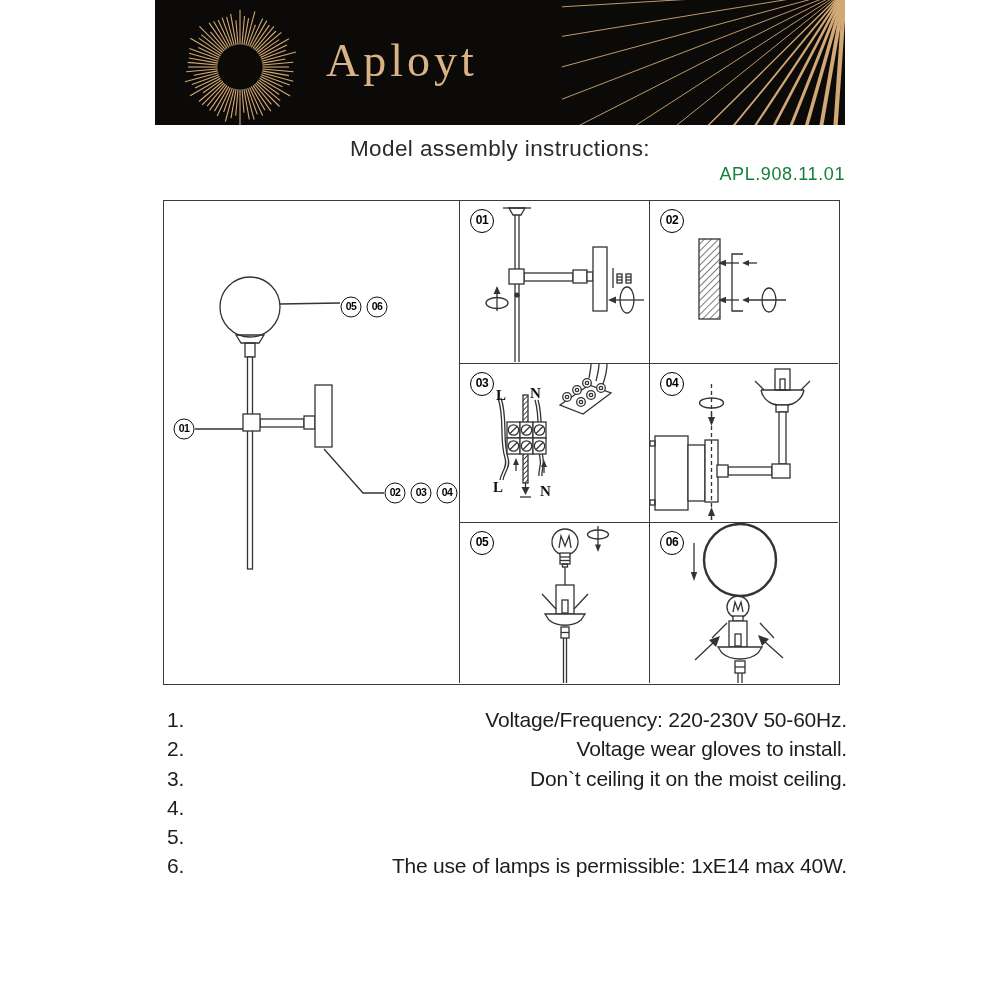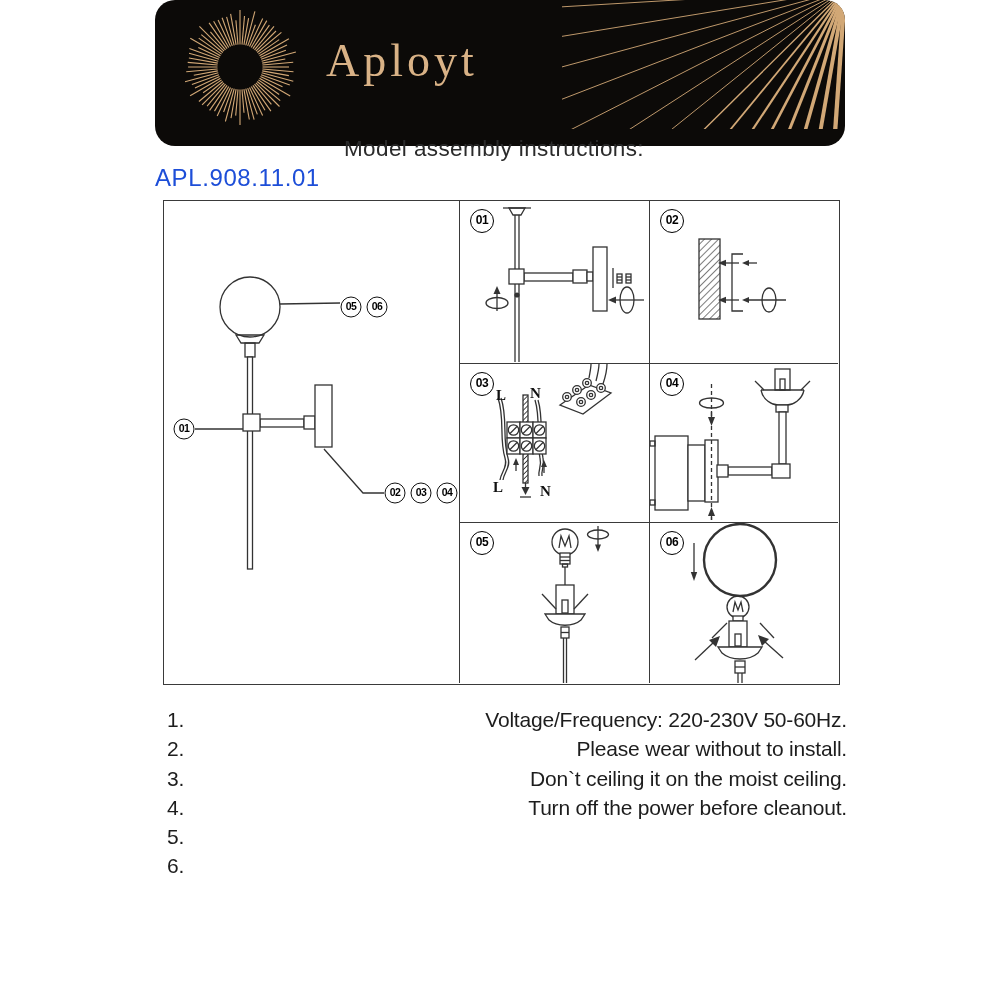--- a/index.html
+++ b/index.html
@@ -1,30 +1,30 @@
 <!DOCTYPE html>
 <html><head>
 <meta charset="utf-8">
 <style>
   html,body{margin:0;padding:0;background:#ffffff;}
   .page{position:relative;width:1000px;height:1000px;background:#fff;overflow:hidden;
         font-family:"Liberation Sans",sans-serif;color:#1c1c1c;}
 
   
-  .banner{position:absolute;left:155px;top:0;width:690px;height:146px;background:#0c0a08;overflow:hidden;border-radius:20px;}
+  .banner{position:absolute;left:155px;top:0;width:690px;height:125px;background:#0c0a08;overflow:hidden;}
   .logo-burst{position:absolute;left:21px;top:3px;}
   .brand{position:absolute;left:171px;top:34px;font-family:"Liberation Serif",serif;
          font-weight:400;font-size:46px;letter-spacing:4px;color:#d9b286;}
   .corner-rays{position:absolute;right:0;top:0;}
 
   
-  .title1{position:absolute;left:149px;top:136px;width:690px;text-align:center;
+  .title1{position:absolute;left:155px;top:136px;width:690px;text-align:center;
           font-size:22.5px;letter-spacing:0.4px;color:#2b2b2b;}
-  .title2{position:absolute;left:155px;top:164px;width:690px;text-align:left;
-          font-size:24px;letter-spacing:0.6px;color:#1d4ed8;}
+  .title2{position:absolute;left:155px;top:164px;width:690px;text-align:right;
+          font-size:18px;letter-spacing:0.6px;color:#15803d;}
 
   
   .diagram{position:absolute;left:163px;top:200px;width:677px;height:485px;
            border:1.5px solid #3a3a3a;box-sizing:border-box;background:#fff;}
   .cell{position:absolute;box-sizing:border-box;}
   .ov {left:0;   top:0;    width:296px;height:482px;border-right:1.5px solid #3a3a3a;}
   .c01{left:296px;top:0;   width:190px;height:163px;border-right:1.5px solid #3a3a3a;border-bottom:1.5px solid #3a3a3a;}
   .c02{left:486px;top:0;   width:188px;height:163px;border-bottom:1.5px solid #3a3a3a;}
   .c03{left:296px;top:163px;width:190px;height:159px;border-right:1.5px solid #3a3a3a;border-bottom:1.5px solid #3a3a3a;}
   .c04{left:486px;top:163px;width:188px;height:159px;border-bottom:1.5px solid #3a3a3a;}
@@ -383,31 +383,31 @@
     </div>
   </div>
 
   <div class="instructions">
     <div class="instr">
       <span class="n">1.</span>
       <span class="t">Voltage/Frequency: 220-230V 50-60Hz.</span>
     </div>
     <div class="instr">
       <span class="n">2.</span>
-      <span class="t">Please wear without to install.</span>
+      <span class="t">Voltage wear gloves to install.</span>
     </div>
     <div class="instr">
       <span class="n">3.</span>
       <span class="t">Don`t ceiling it on the moist ceiling.</span>
     </div>
     <div class="instr">
       <span class="n">4.</span>
-      <span class="t">Turn off the power before cleanout.</span>
     </div>
     <div class="instr">
       <span class="n">5.</span>
     </div>
     <div class="instr">
       <span class="n">6.</span>
+      <span class="t">The use of lamps is permissible: 1xE14 max 40W.</span>
     </div>
   </div>
 
 </div>
 
 </body></html>

